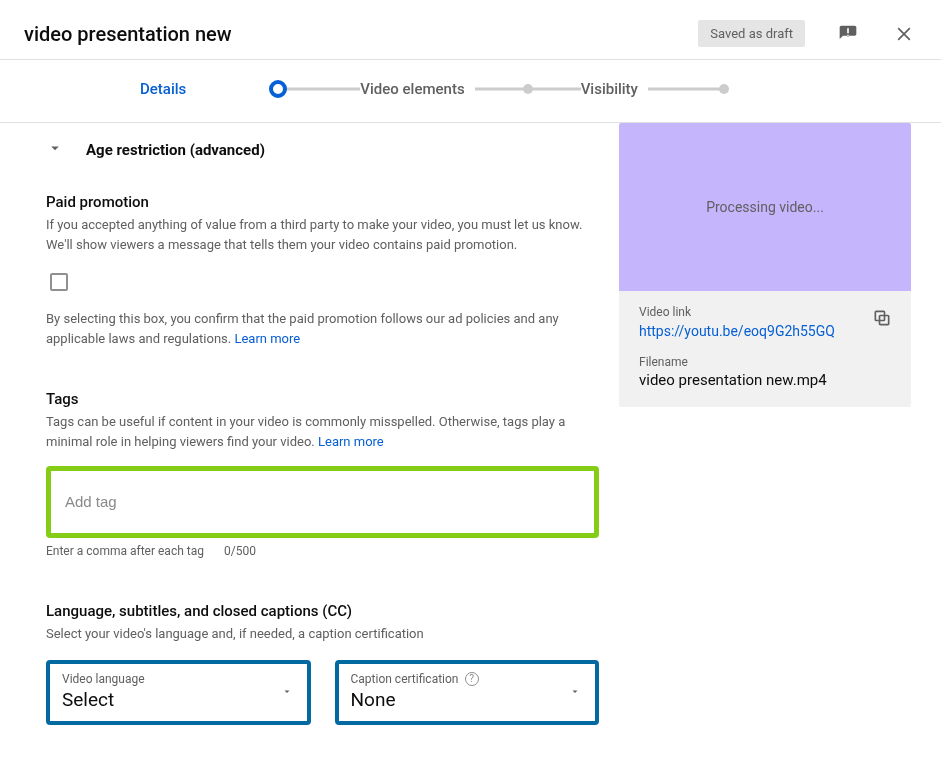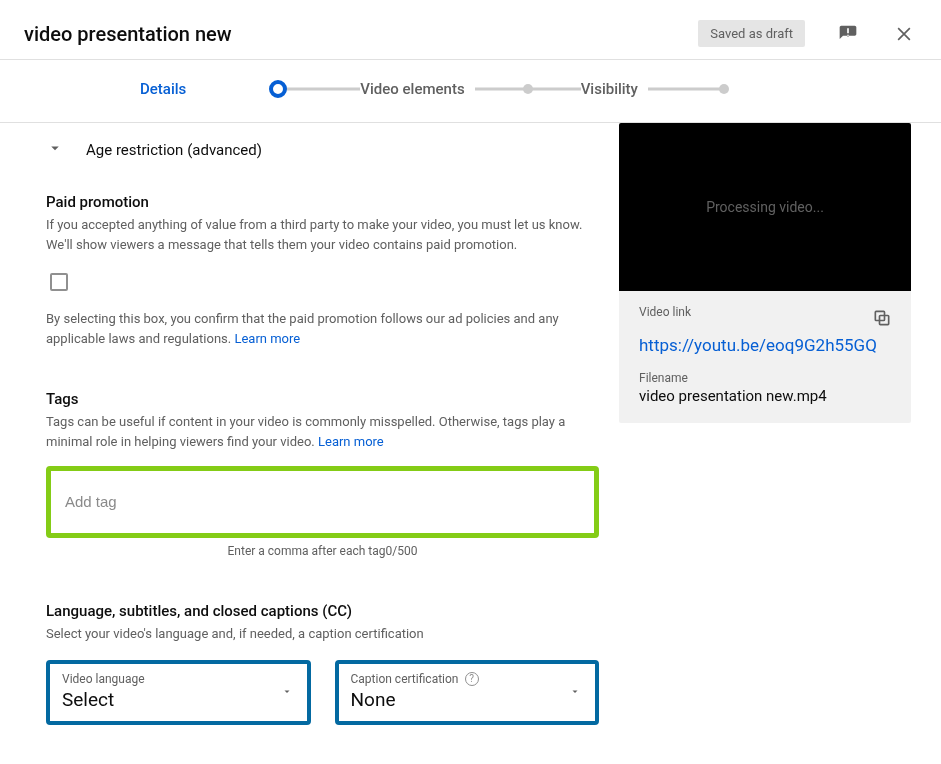--- a/index.html
+++ b/index.html
@@ -106,20 +106,21 @@
   .main-col { flex:1; max-width:560px; }
   .side-col { width:292px; flex-shrink:0; }
 
   
   .collapse-row {
     display:flex;
     align-items:center;
     gap:20px;
     padding:16px 0 24px 0;
     cursor:pointer;
+    font-weight:bold;
   }
   .collapse-row .exp-icon { width:20px; }
   .collapse-row .c-title { font-size:15px; color:#0d0d0d; }
 
   
   .section { padding-top:8px; }
   .section-title { font-size:15px; font-weight:500; color:#0d0d0d; margin-bottom:4px; }
   .section-desc { font-size:13px; color:#606060; line-height:1.55; }
   .learn-more { color:#065fd4; cursor:pointer; }
 
@@ -148,23 +149,24 @@
     border-radius:4px;
     padding:22px 14px;
     font-size:15px;
   }
   .tag-input input {
     border:none; outline:none; width:100%;
     font-size:15px;
   }
   .tag-input input::placeholder { color:#8a8a8a; }
   .under-row {
-    display:flex; justify-content:center;
+    display:flex; justify-content:flex-start;
     font-size:12px; color:#606060;
     margin-top:6px;
+    gap:20px;
   }
 
   
   .lang-section { margin-top:36px; }
   .select-row { display:flex; gap:24px; margin-top:16px; }
   .select-box {
     flex:1;
     border:4px solid #0369a1;
     border-radius:4px;
     padding:8px 12px 10px 12px;
@@ -189,27 +191,27 @@
 
   
   .side-card {
     background:#f1f1f1;
     border-radius:2px;
     margin-top:0;
     overflow:hidden;
   }
   .thumb {
     height:168px;
-    background:#000000;
+    background:#c4b5fd;
     display:flex; align-items:center; justify-content:center;
     color:#606060; font-size:14px;
   }
   .meta { padding:14px 20px 18px 20px; position:relative; }
   .meta-label { font-size:12px; color:#606060; }
-  .meta-link  { font-size:17px; color:#065fd4; margin-top:16px; cursor:pointer; word-break:break-all;}
+  .meta-link  { font-size:14px; color:#065fd4; margin-top:4px; cursor:pointer; word-break:break-all;}
   .meta-value { font-size:15px; color:#0d0d0d; margin-top:2px;}
   .meta-block + .meta-block { margin-top:16px; }
   .copy-icon {
     position:absolute; right:16px; top:14px;
     width:26px; height:26px;
     display:flex;align-items:center;justify-content:center;
     cursor:pointer;
   }
 </style>
 </head>

